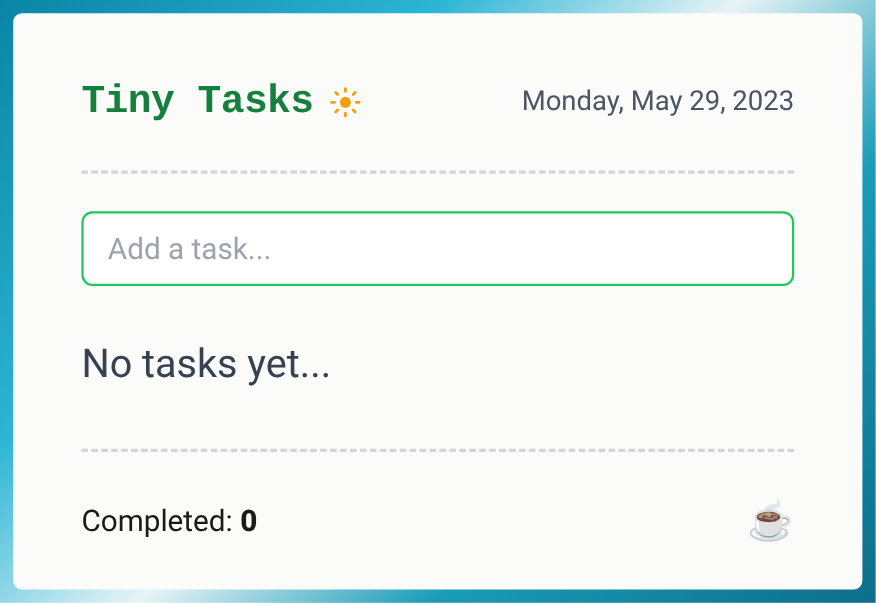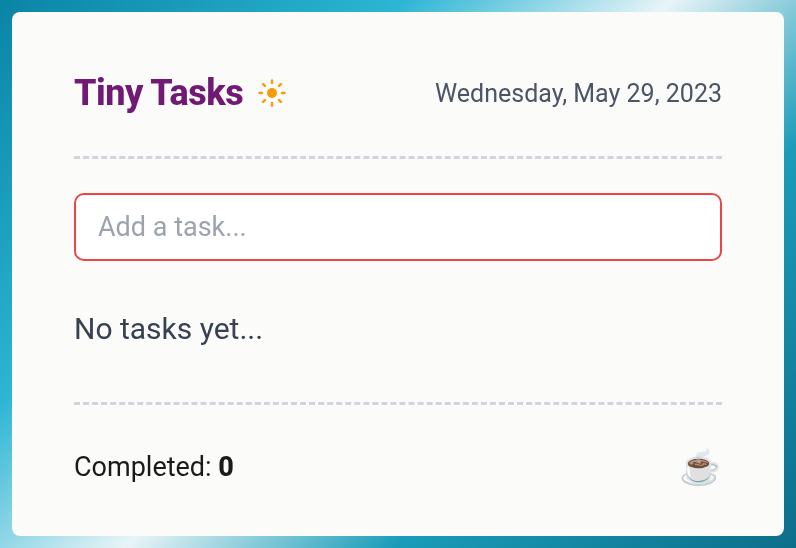--- a/index.html
+++ b/index.html
@@ -30,22 +30,23 @@
       margin-bottom: 42px;
     }
     .title-wrap {
       display: flex;
       align-items: center;
       gap: 14px;
     }
     .title {
       font-size: 36px;
       font-weight: 800;
-      color: #701a75;
+      color: #15803d;
       letter-spacing: -0.5px;
+      font-family: Liberation Mono, monospace;
     }
     .sun-icon {
       display: inline-flex;
       align-items: center;
       justify-content: center;
     }
     .date {
       font-size: 25px;
       color: #4b5563;
       font-weight: 400;
@@ -57,42 +58,42 @@
     }
     .input-row {
       display: flex;
       gap: 18px;
       margin-bottom: 50px;
     }
     .task-input {
       flex: 1;
       font-size: 27px;
       padding: 16px 22px;
-      border: 2px solid #ef4444;
+      border: 2px solid #22c55e;
       border-radius: 10px;
       background: #fff;
       color: #0f172a;
       font-family: inherit;
     }
     .task-input::placeholder {
       color: #9ca3af;
     }
     .add-btn {
       background: #4b5563;
       color: #fff;
       font-size: 27px;
       font-weight: 500;
       padding: 16px 32px;
       border: 2px solid #1a1a1a;
       border-radius: 10px;
       cursor: pointer;
       font-family: inherit;
     }
     .empty-text {
-      font-size: 30px;
+      font-size: 36px;
       color: #374151;
       font-weight: 400;
       margin-bottom: 56px;
       margin-top: 40px;
     }
     .footer-divider {
       border: none;
       border-top: 3px dashed #d1d5db;
       margin: 0 0 42px 0;
     }
@@ -129,21 +130,21 @@
             <line x1="4.93" y1="4.93" x2="6.34" y2="6.34"></line>
             <line x1="17.66" y1="17.66" x2="19.07" y2="19.07"></line>
             <line x1="2" y1="12" x2="4" y2="12"></line>
             <line x1="20" y1="12" x2="22" y2="12"></line>
             <line x1="4.93" y1="19.07" x2="6.34" y2="17.66"></line>
             <line x1="17.66" y1="6.34" x2="19.07" y2="4.93"></line>
           </g>
         </svg>
       </span>
     </div>
-    <div class="date">Wednesday, May 29, 2023</div>
+    <div class="date">Monday, May 29, 2023</div>
   </div>
 
   <hr class="divider">
 
   <div class="input-row">
     <input type="text" class="task-input" placeholder="Add a task..." style="">
   </div>
 
   <div class="empty-text">No tasks yet...</div>
 

